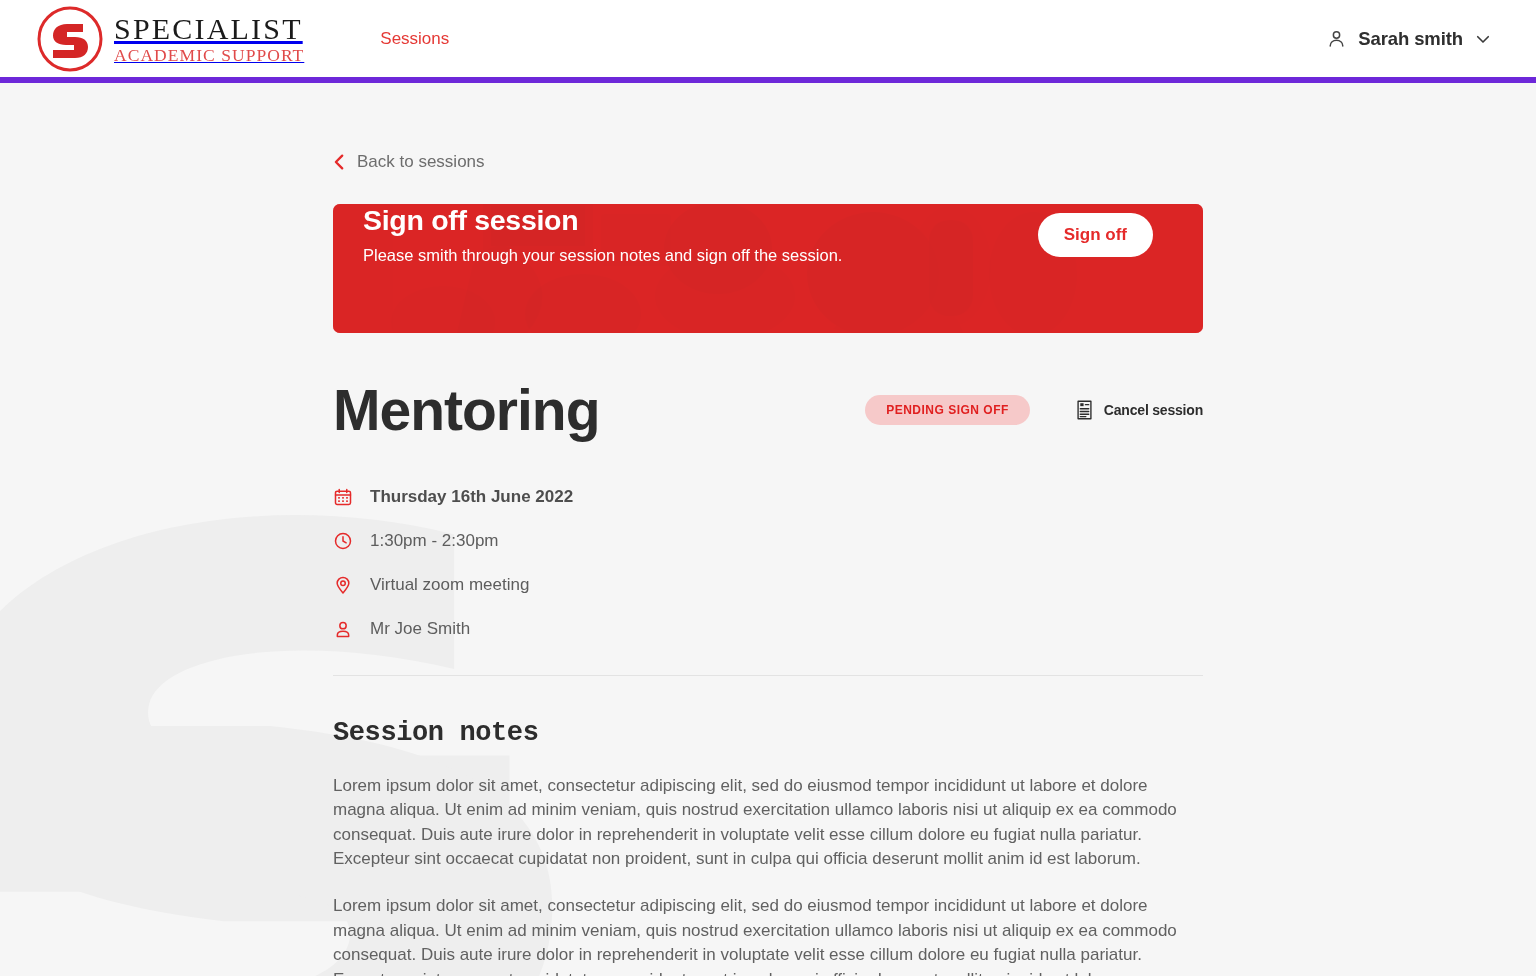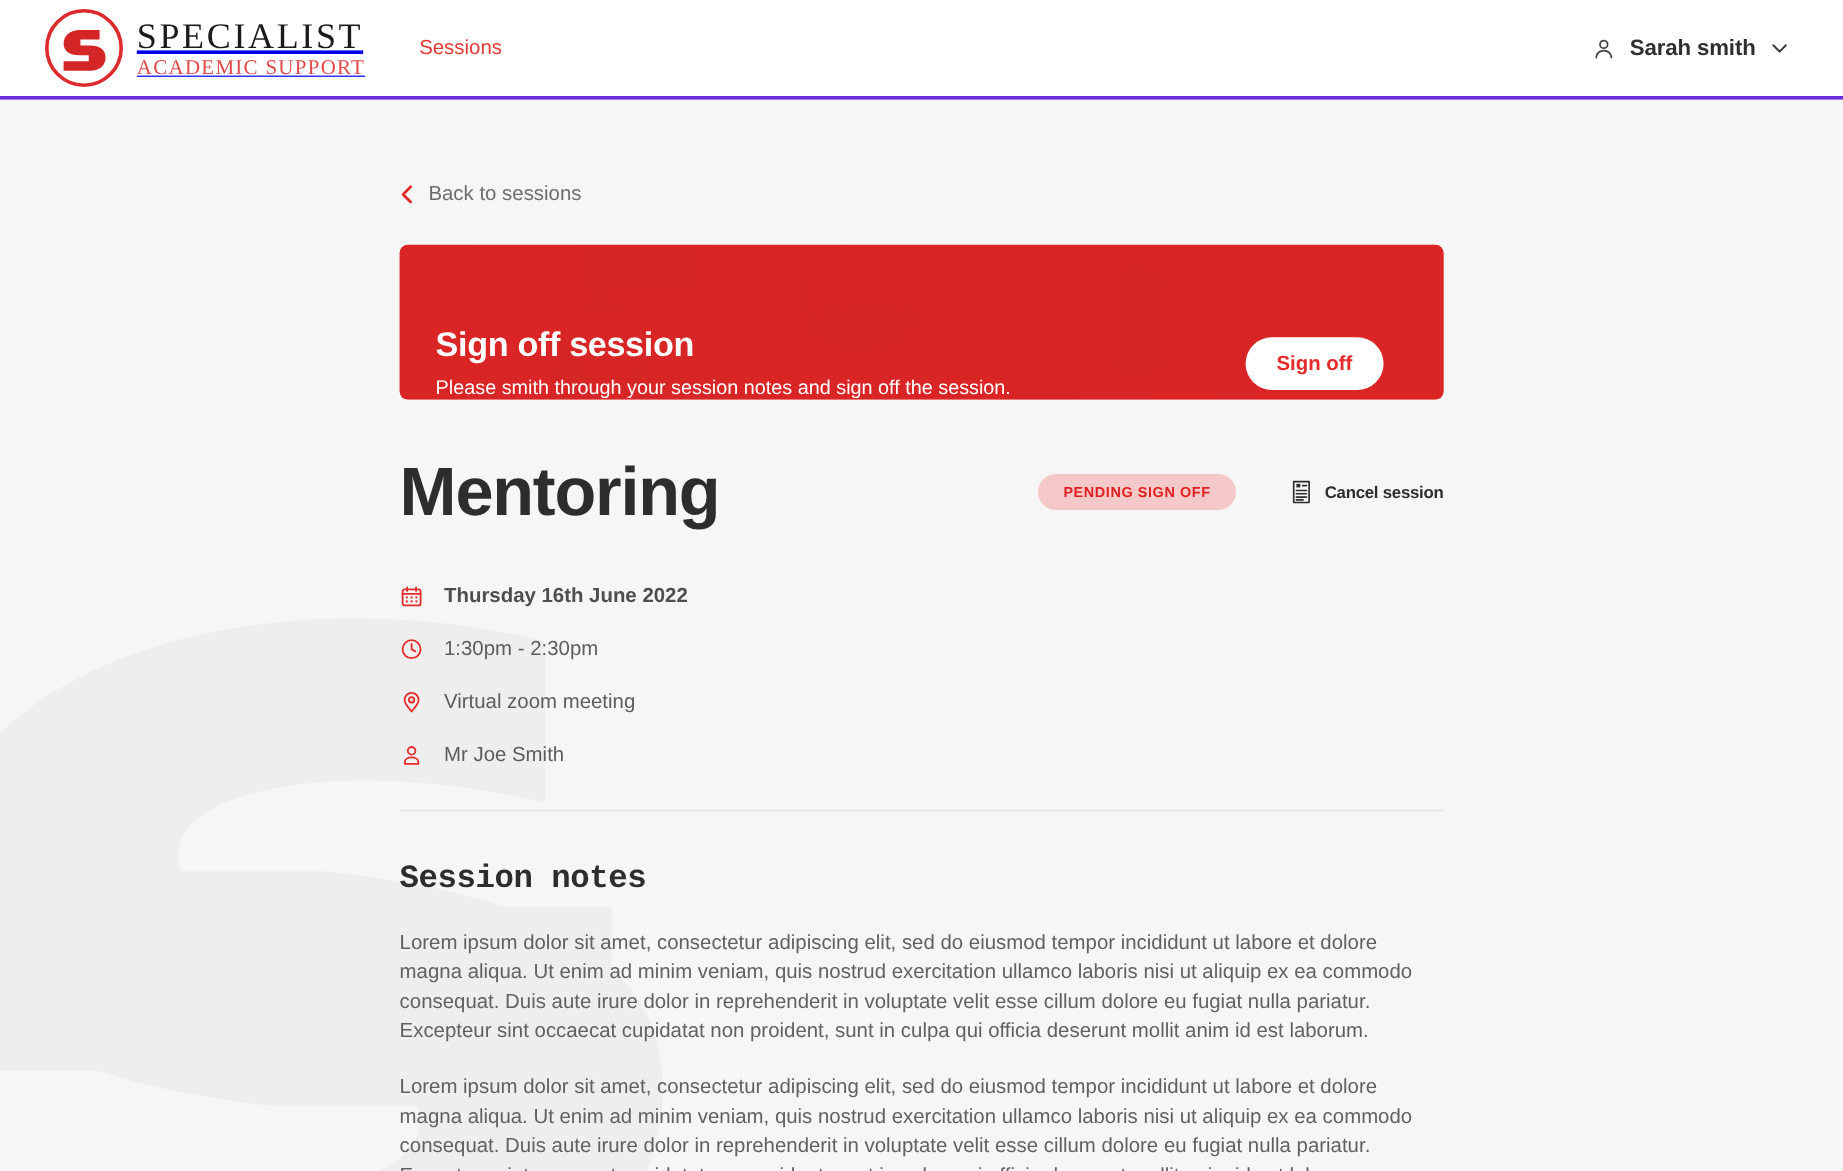--- a/index.html
+++ b/index.html
@@ -31,21 +31,22 @@
 
   
   .header {
     position: relative;
     z-index: 5;
     height: 83px;
     background: #ffffff;
     display: flex;
     align-items: center;
     padding: 0 44px 0 36px;
-    border-bottom: 3px solid #6d28d9;
+    border-bottom: 6px solid #6d28d9;
+    gap: 31px;
   }
 
   .brand {
     display: flex;
     align-items: center;
     gap: 10px;
   }
 
   .brand-mark {
     width: 68px;
@@ -139,21 +140,21 @@
   }
 
   
   .banner {
     position: relative;
     height: 129px;
     border-radius: 7px;
     overflow: hidden;
     background: #e52a2a;
     display: flex;
-    align-items: flex-end;
+    align-items: flex-start;
     padding: 0 50px 0 30px;
   }
 
   .banner-photo {
     position: absolute;
     inset: 0;
     opacity: 0.30;
     mix-blend-mode: multiply;
   }
 

